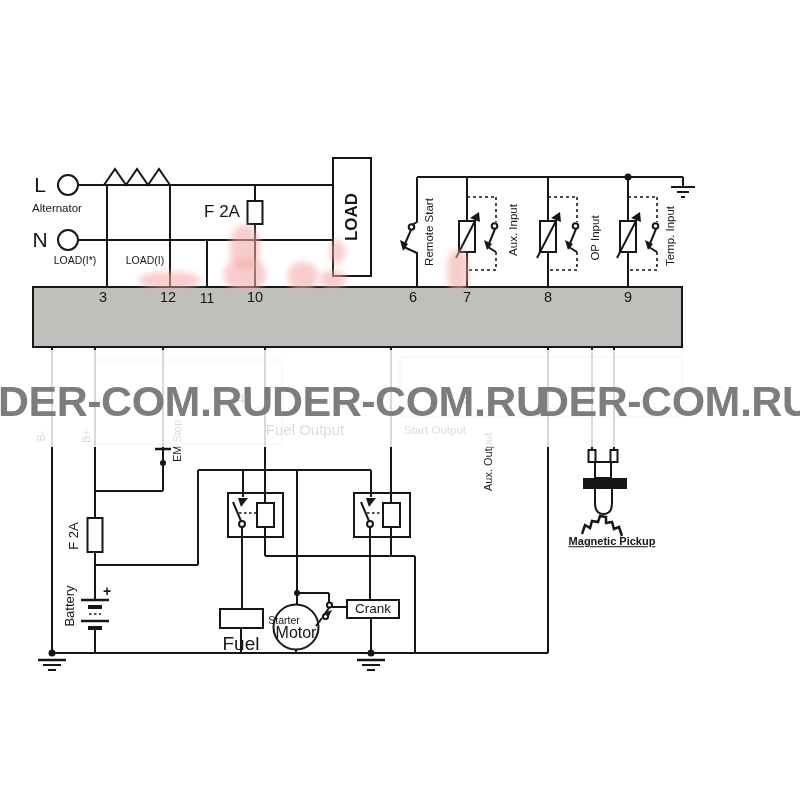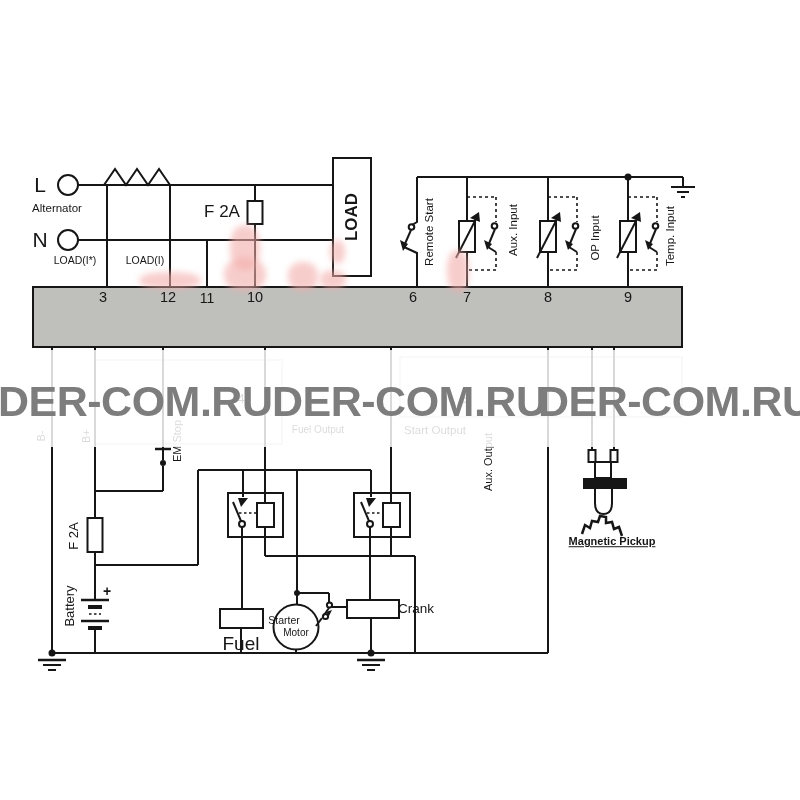--- a/index.html
+++ b/index.html
@@ -248,31 +248,31 @@
   <div class="lbl" style="left:467px;top:298px;font-size:14.5px;">7</div>
   <div class="lbl" style="left:548px;top:298px;font-size:14.5px;">8</div>
   <div class="lbl" style="left:628px;top:298px;font-size:14.5px;">9</div>
 
   <div class="lbl" style="left:241px;top:399px;font-size:13px;">4</div>
   <div class="lbl" style="left:464px;top:399px;font-size:13px;">5</div>
 
   <div class="lbl rot" style="left:42px;top:436px;font-size:11px;">B-</div>
   <div class="lbl rot" style="left:87px;top:436px;font-size:11px;">B+</div>
   <div class="lbl rot" style="left:178px;top:441px;font-size:11px;">EM Stop</div>
-  <div class="lbl" style="left:305px;top:430px;font-size:10px;margin-left:13px;">Fuel Output</div>
+  <div class="lbl" style="left:305px;top:430px;font-size:15px;">Fuel Output</div>
   <div class="lbl" style="left:435px;top:430px;font-size:11.5px;">Start Output</div>
   <div class="lbl rot" style="left:489px;top:462px;font-size:11px;">Aux. Output</div>
 
   <div class="lbl rot" style="left:74px;top:536px;font-size:13px;">F 2A</div>
   <div class="lbl rot" style="left:70px;top:606px;font-size:13px;">Battery</div>
   <div class="lbl" style="left:107px;top:591px;font-size:14px;font-weight:700;">+</div>
   <div class="lbl" style="left:241px;top:644px;font-size:19px;">Fuel</div>
   <div class="lbl" style="left:284px;top:621px;font-size:10.5px;">Starter</div>
-  <div class="lbl" style="left:296px;top:633px;font-size:10px;">Motor</div>
-  <div class="lbl" style="left:373px;top:609px;font-size:13.5px;margin-left:43px;">Crank</div>
+  <div class="lbl" style="left:296px;top:633px;font-size:16px;">Motor</div>
+  <div class="lbl" style="left:373px;top:609px;font-size:13.5px;">Crank</div>
   <div class="lbl" style="left:612px;top:542px;font-size:11px;font-weight:700;text-decoration:underline;">Magnetic Pickup</div>
 
   <div class="band"></div>
   <div class="wm" style="left:-2px;">DER-COM.RU</div>
   <div class="wm" style="left:272px;">DER-COM.RU</div>
   <div class="wm" style="left:538px;">DER-COM.RU</div>
 
 </div>
 
 </body></html>

